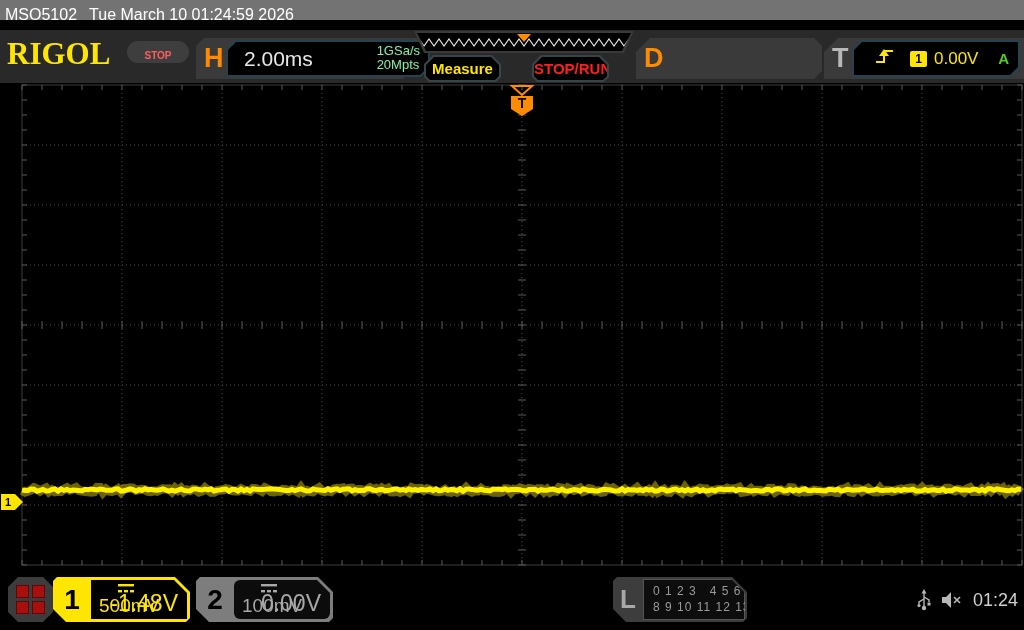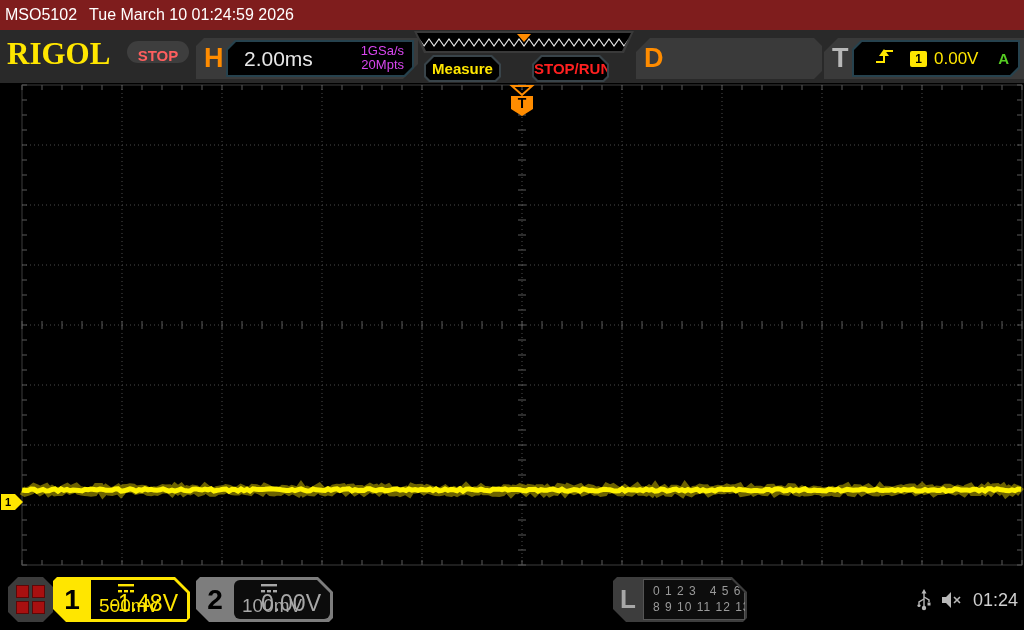--- a/index.html
+++ b/index.html
@@ -1,43 +1,43 @@
 <!DOCTYPE html>
 <html><head>
 <meta charset="utf-8">
 <style>
   html,body{margin:0;padding:0;background:#000;}
   body{width:1024px;height:630px;position:relative;overflow:hidden;
        font-family:"Liberation Sans",sans-serif;-webkit-font-smoothing:antialiased;}
   .abs{position:absolute;}
 
   
-  #titlebar{left:0;top:0;width:1024px;height:30px;background:#7f1d1d;color:#fff;
+  #titlebar{left:0;top:0;width:1024px;height:20px;background:#737373;color:#fff;
             font-size:16px;line-height:30px;}
   #titlebar .model{margin-left:5px;}
   #titlebar .datetime{margin-left:12px;}
 
   
   #header{left:0;top:30px;width:1024px;height:53px;background:#292929;}
   #logo{left:7px;top:6px;font-family:"Liberation Serif",serif;font-weight:bold;
         font-size:31px;color:#ffe600;letter-spacing:0px;}
   #stop-pill{left:127px;top:11px;width:62px;height:22px;background:#3e3e3e;
-             border-radius:15px;color:#ff5f5f;font-weight:bold;font-size:15px;
+             border-radius:15px;color:#ff5f5f;font-weight:bold;font-size:10px;
              text-align:center;line-height:30px;}
   .hdr-box{background:#3a3a3a;}
   #h-box{left:196px;top:8px;width:222px;height:41px;
          clip-path:polygon(8px 0,100% 0,100% calc(100% - 15px),calc(100% - 15px) 100%,0 100%,0 8px);}
   .hdr-letter{font-size:27px;font-weight:bold;line-height:41px;}
   .orange{color:#ff8c00;}
   .panel{background:#26424e;clip-path:polygon(9px 0,100% 0,100% calc(100% - 9px),calc(100% - 9px) 100%,0 100%,0 9px);}
   .panel .pin{position:absolute;inset:2px;background:#000;
               clip-path:polygon(8px 0,100% 0,100% calc(100% - 8px),calc(100% - 8px) 100%,0 100%,0 8px);}
-  #h-panel{left:226px;top:10px;width:188px;height:37px;}
+  #h-panel{left:226px;top:10px;width:188px;height:37px;padding-left:16px;}
   #h-timebase{left:16px;top:0;font-size:21px;color:#e8e8e8;line-height:33px;}
-  #h-rates{right:8px;top:2px;text-align:right;font-size:13px;color:#d946ef;line-height:14px;}
+  #h-rates{right:8px;top:2px;font-size:13px;color:#86efac;line-height:14px;}
 
   #preview-strip{left:414px;top:1px;width:220px;height:22px;background:#3a3a3a;
                  clip-path:polygon(0 0,100% 0,calc(100% - 10px) 100%,10px 100%);}
   #preview-strip .pin{position:absolute;inset:2px 3px;background:#000;
                  clip-path:polygon(0 0,100% 0,calc(100% - 9px) 100%,9px 100%);}
 
   .hdr-btn{top:25px;width:77px;height:27px;background:#39444a;
            clip-path:polygon(9px 0,calc(100% - 9px) 0,100% 9px,100% calc(100% - 5px),calc(100% - 5px) 100%,5px 100%,0 calc(100% - 5px),0 9px);}
   .hdr-btn .pin{position:absolute;inset:2px;background:#000;
            clip-path:polygon(8px 0,calc(100% - 8px) 0,100% 8px,100% calc(100% - 4px),calc(100% - 4px) 100%,4px 100%,0 calc(100% - 4px),0 8px);

